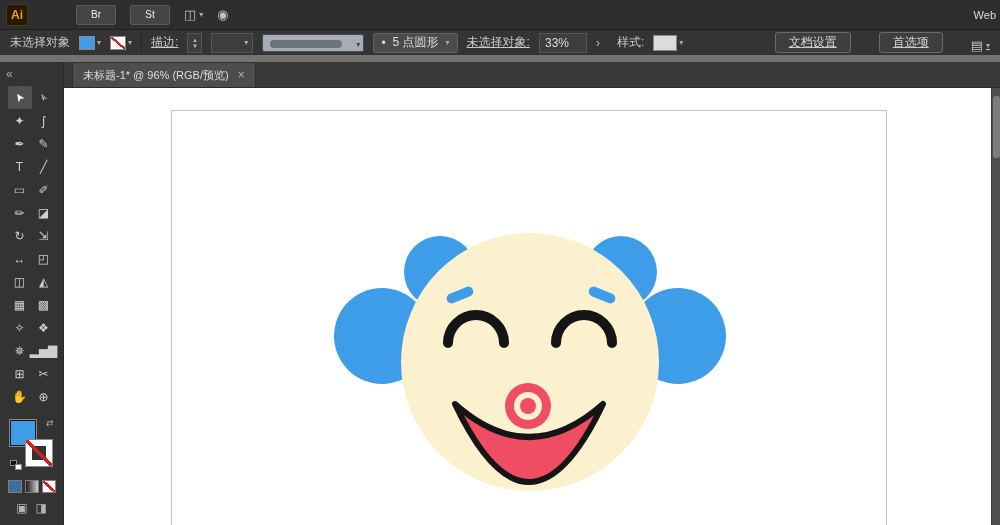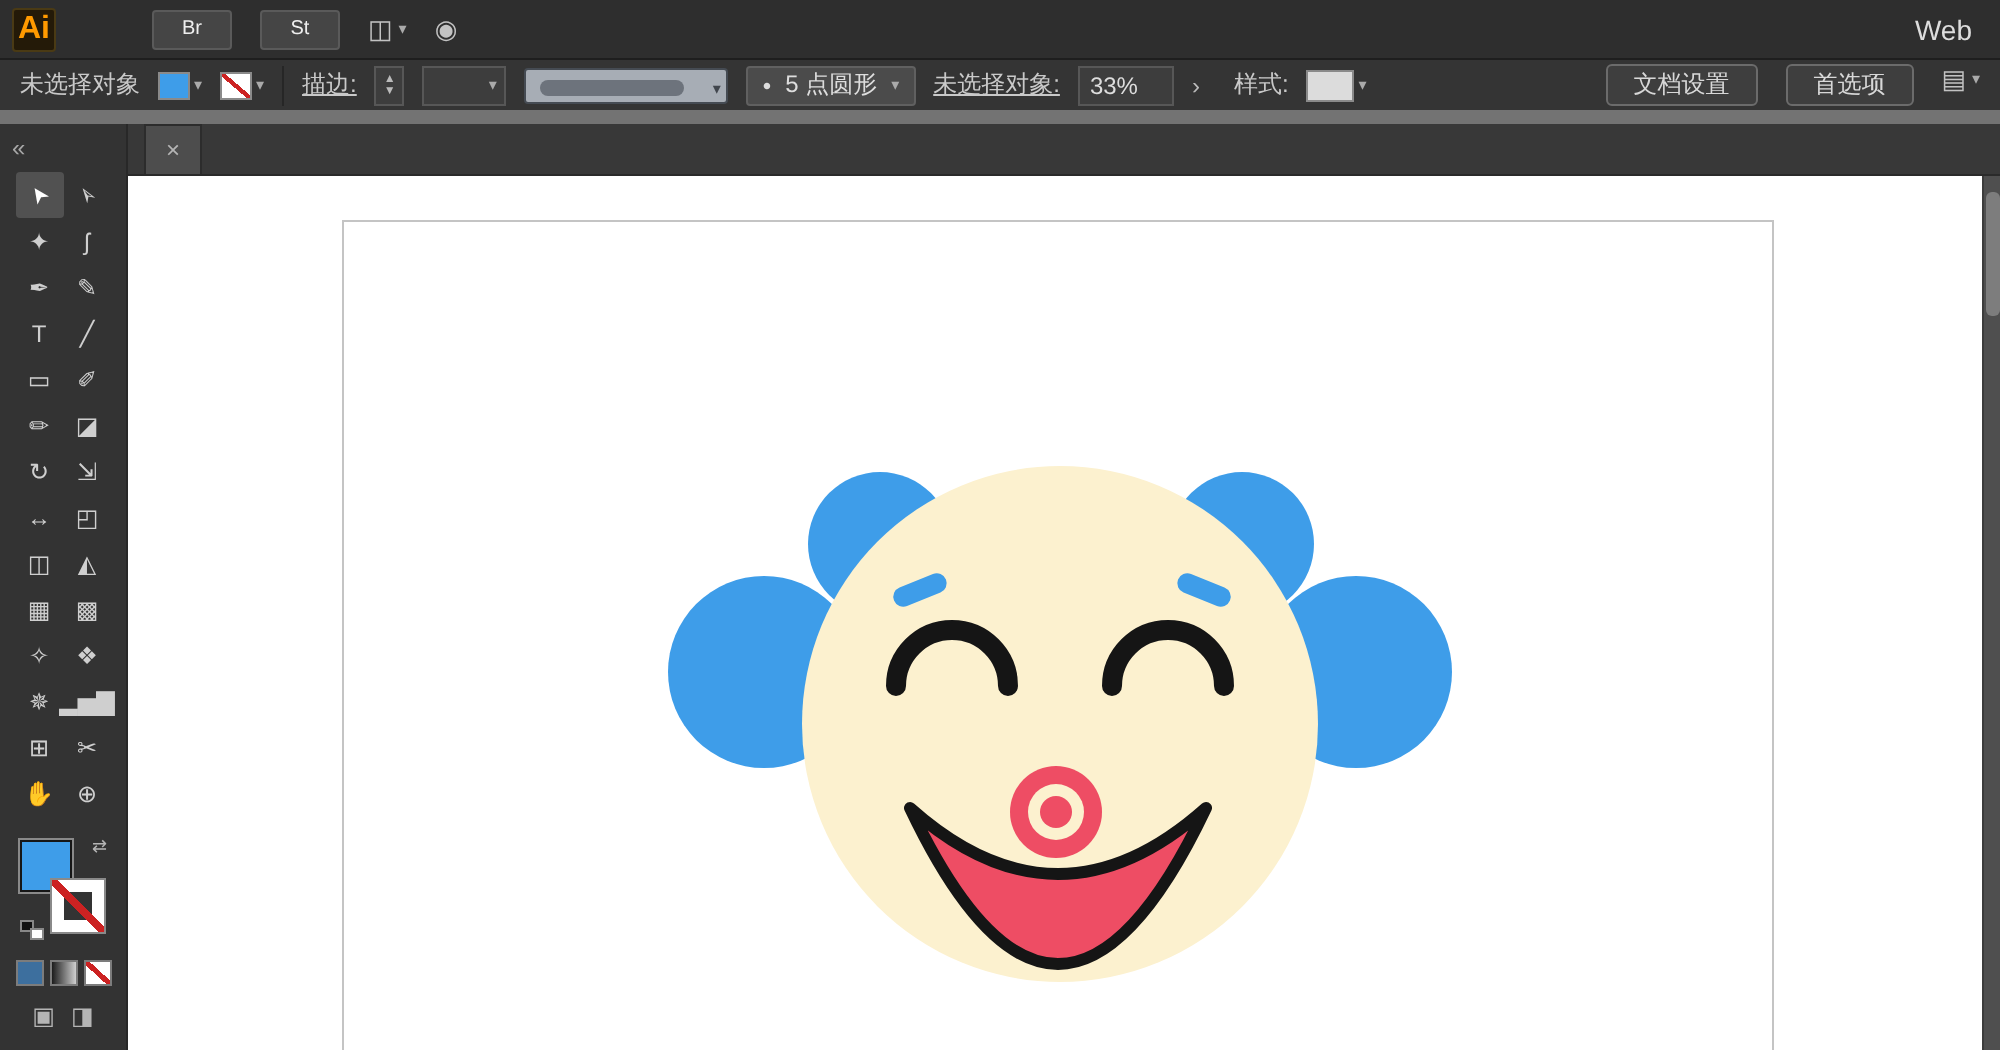--- a/index.html
+++ b/index.html
@@ -11,34 +11,34 @@
   }
 
   
   .menubar {
     position:relative; height:30px; background:#2e2e2e; color:#d6d6d6;
     display:flex; align-items:center; font-size:12.5px; padding-left:4px;
     border-bottom:1px solid #1e1e1e;
   }
   .ai-logo {
     width:22px; height:22px; margin:0 10px 0 2px; border-radius:2px;
-    background:#241a08; color:#ff9a00; font-weight:bold; font-size:16px;
+    background:#241a08; color:#ff9a00; font-weight:bold; font-size:12px;
     display:flex; align-items:center; justify-content:center;
     border:1px solid #4a3a14;
   }
   .menu-item { padding:0 11px; height:30px; line-height:30px; cursor:default; }
   .mb-mid { margin-left:38px; display:flex; align-items:center; gap:14px; }
   .sq-btn {
     width:40px; height:20px; background:#454545; border:1px solid #5a5a5a;
     border-radius:2px; color:#eee; font-size:10px;
     display:flex; align-items:center; justify-content:center;
   }
   .mb-ico { color:#c2c2c2; font-size:13px; display:flex; align-items:center; gap:3px; }
   .caret { font-size:8px; color:#aaa; }
-  .mb-right { margin-left:auto; padding-right:14px; color:#ddd; font-size:14px; }
+  .mb-right { margin-left:auto; padding-right:4px; color:#ddd; font-size:11px; }
 
   
   .controlbar {
     height:32px; background:#343434; border-bottom:7px solid #737373;
     display:flex; align-items:center; padding:0 10px; gap:9px;
     font-size:12px; color:#c9c9c9; white-space:nowrap;
   }
   .cb-label-u { text-decoration:underline; }
   .mini-swatch { width:16px; height:14px; border:1px solid #8a8a8a; display:inline-block; }
   .mini-fill { background:var(--blue); }
@@ -71,21 +71,21 @@
   .brush-combo {
     height:20px; background:#4b4b4b; border:1px solid #606060; border-radius:2px;
     display:flex; align-items:center; gap:7px; padding:0 7px; color:#ddd;
   }
   .opacity-box {
     width:48px; height:20px; background:#3d3d3d; border:1px solid #575757;
     display:flex; align-items:center; padding:0 5px; color:#ddd;
   }
   .opacity-arrow { width:12px; color:#bbb; font-size:12px; }
   .style-swatch { width:24px; height:16px; background:#dcdcdc; border:1px solid #8a8a8a; }
-  .cb-buttons { margin-left:auto; display:flex; align-items:flex-start; gap:14px; }
+  .cb-buttons { margin-left:auto; display:flex; align-items:flex-end; gap:28px;text-decoration:underline; }
   .cb-btn {
     height:21px; padding:0 13px; background:#3e3e3e; border:1px solid #6b6b6b;
     border-radius:3px; color:#d8d8d8; font-size:12px;
     display:flex; align-items:center;
   }
 
   
   .workspace { display:flex; height:463px; background:#404040; }
 
   
@@ -357,20 +357,21 @@
       </div>
       <div class="draw-row">
         <span>▣</span>
         <span>◨</span>
       </div>
     </aside>
 
     <div class="docarea">
       <div class="tabbar">
         <div class="doc-tab">
+          <span>未标题-1* @ 96% (RGB/预览)</span>
           <span class="tab-close">×</span>
         </div>
       </div>
 
       <div class="canvas">
         <div class="artboard"></div>
 
         <svg class="clown-svg" width="926" height="437" viewBox="0 0 926 437">
 
           <circle class="c-blue" cx="376" cy="184" r="36"></circle>

